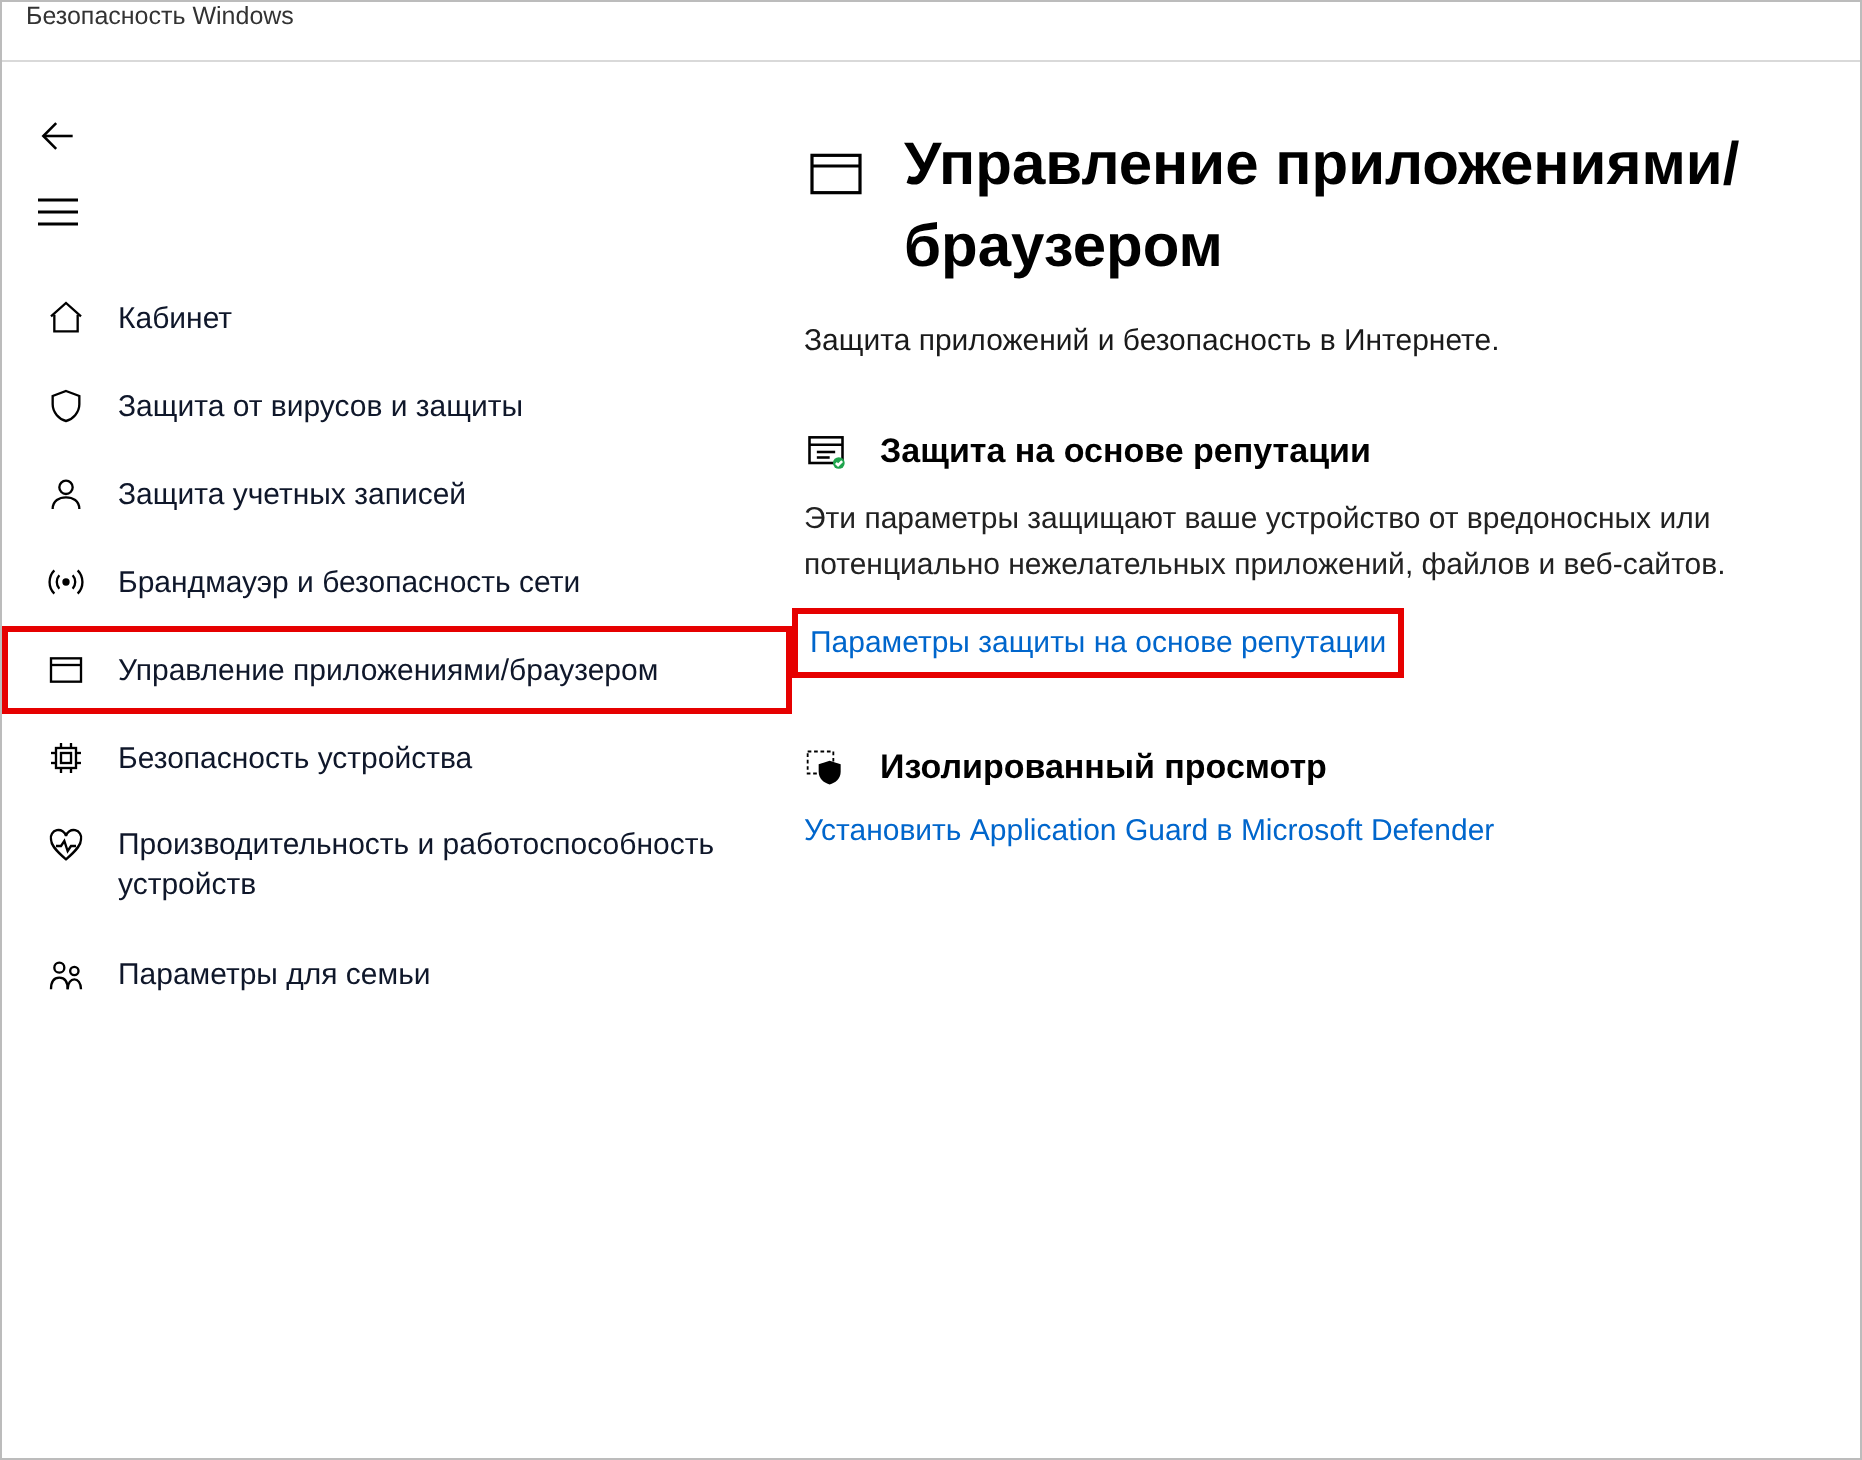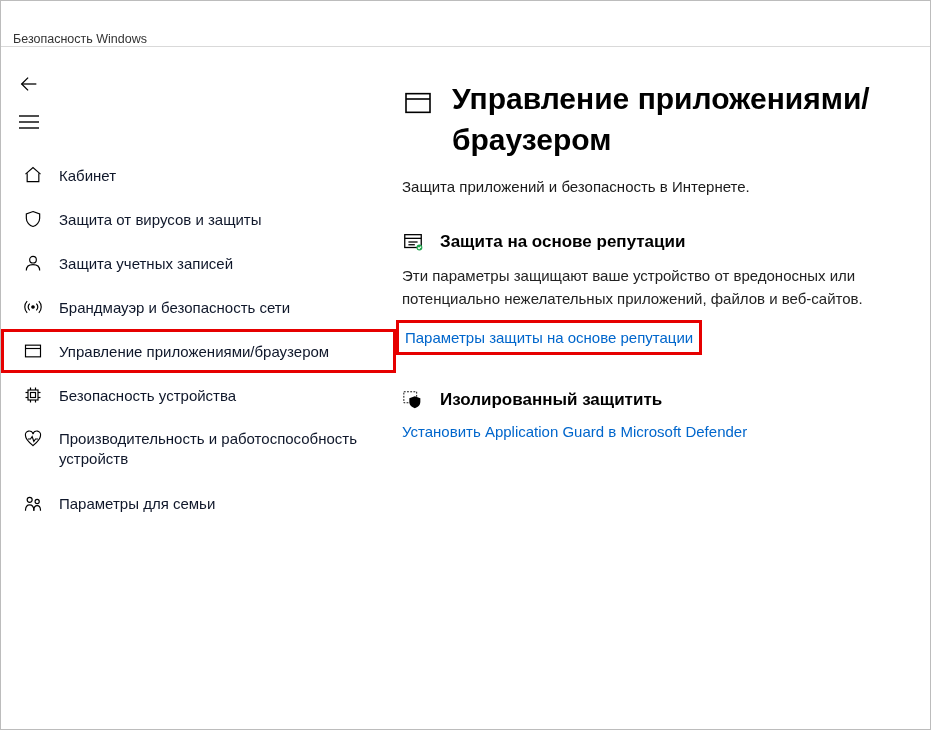--- a/index.html
+++ b/index.html
@@ -1,18 +1,18 @@
 <!DOCTYPE html>
 <html><head>
 <meta charset="utf-8">
 <style>
   * { box-sizing: border-box; margin: 0; padding: 0; }
   html, body { width: 931px; height: 730px; font-family: "Segoe UI", Arial, sans-serif; background: #fff; color: #000; }
   .window { width: 931px; height: 730px; border: 1px solid #bcbcbc; display: flex; flex-direction: column; overflow: hidden; }
-  .titlebar { height: 46px; border-bottom: 1px solid #d9d9d9; display: flex; align-items: flex-end; padding-left: 12px; font-size: 12.5px; color: #333; }
+  .titlebar { height: 30px; border-bottom: 1px solid #d9d9d9; display: flex; align-items: flex-start; padding-left: 12px; font-size: 12.5px; color: #333; }
   .body { flex: 1; display: flex; overflow: hidden; }
   .sidebar { width: 395px; padding-top: 18px; }
   .top-btn { width: 44px; height: 38px; display: flex; align-items: center; justify-content: center; margin-left: 6px; }
   .nav { margin-top: 12px; }
   .nav-item { display: flex; align-items: center; gap: 16px; padding: 12px 14px 12px 22px; font-size: 15px; color: #0f172a; cursor: default; }
   .nav-item.multi { align-items: flex-start; }
   .nav-item.multi .nav-label { line-height: 1.35; }
   .nav-icon { width: 20px; height: 20px; flex-shrink: 0; display: flex; align-items: center; justify-content: center; color: #000; }
   .nav-item.highlight { border: 3px solid #e60000; padding: 9px 11px 9px 19px; }
   .main { flex: 1; padding: 22px 24px 0 6px; overflow: hidden; }
@@ -183,20 +183,20 @@
       </div>
 
       <div class="section">
         <div class="section-head">
           <span class="section-icon">
             <svg width="22" height="22" viewBox="0 0 24 24" fill="none" stroke="#000" stroke-width="1">
                 <rect x="2" y="3" width="14" height="12" stroke-dasharray="2 1.5"></rect>
                 <path d="M14 8 L20 10 V14 C20 18 17 20 14 21 C11 20 8 18 8 14 V10 Z" fill="#000" stroke="none"></path>
               </svg>
           </span>
-          <h2 class="section-title">Изолированный защитить</h2>
+          <h2 class="section-title">Изолированный просмотр</h2>
         </div>
         <span class="link">Установить Application Guard в Microsoft Defender</span>
       </div>
 
     </div>
   </div>
 </div>
 
 </body></html>

